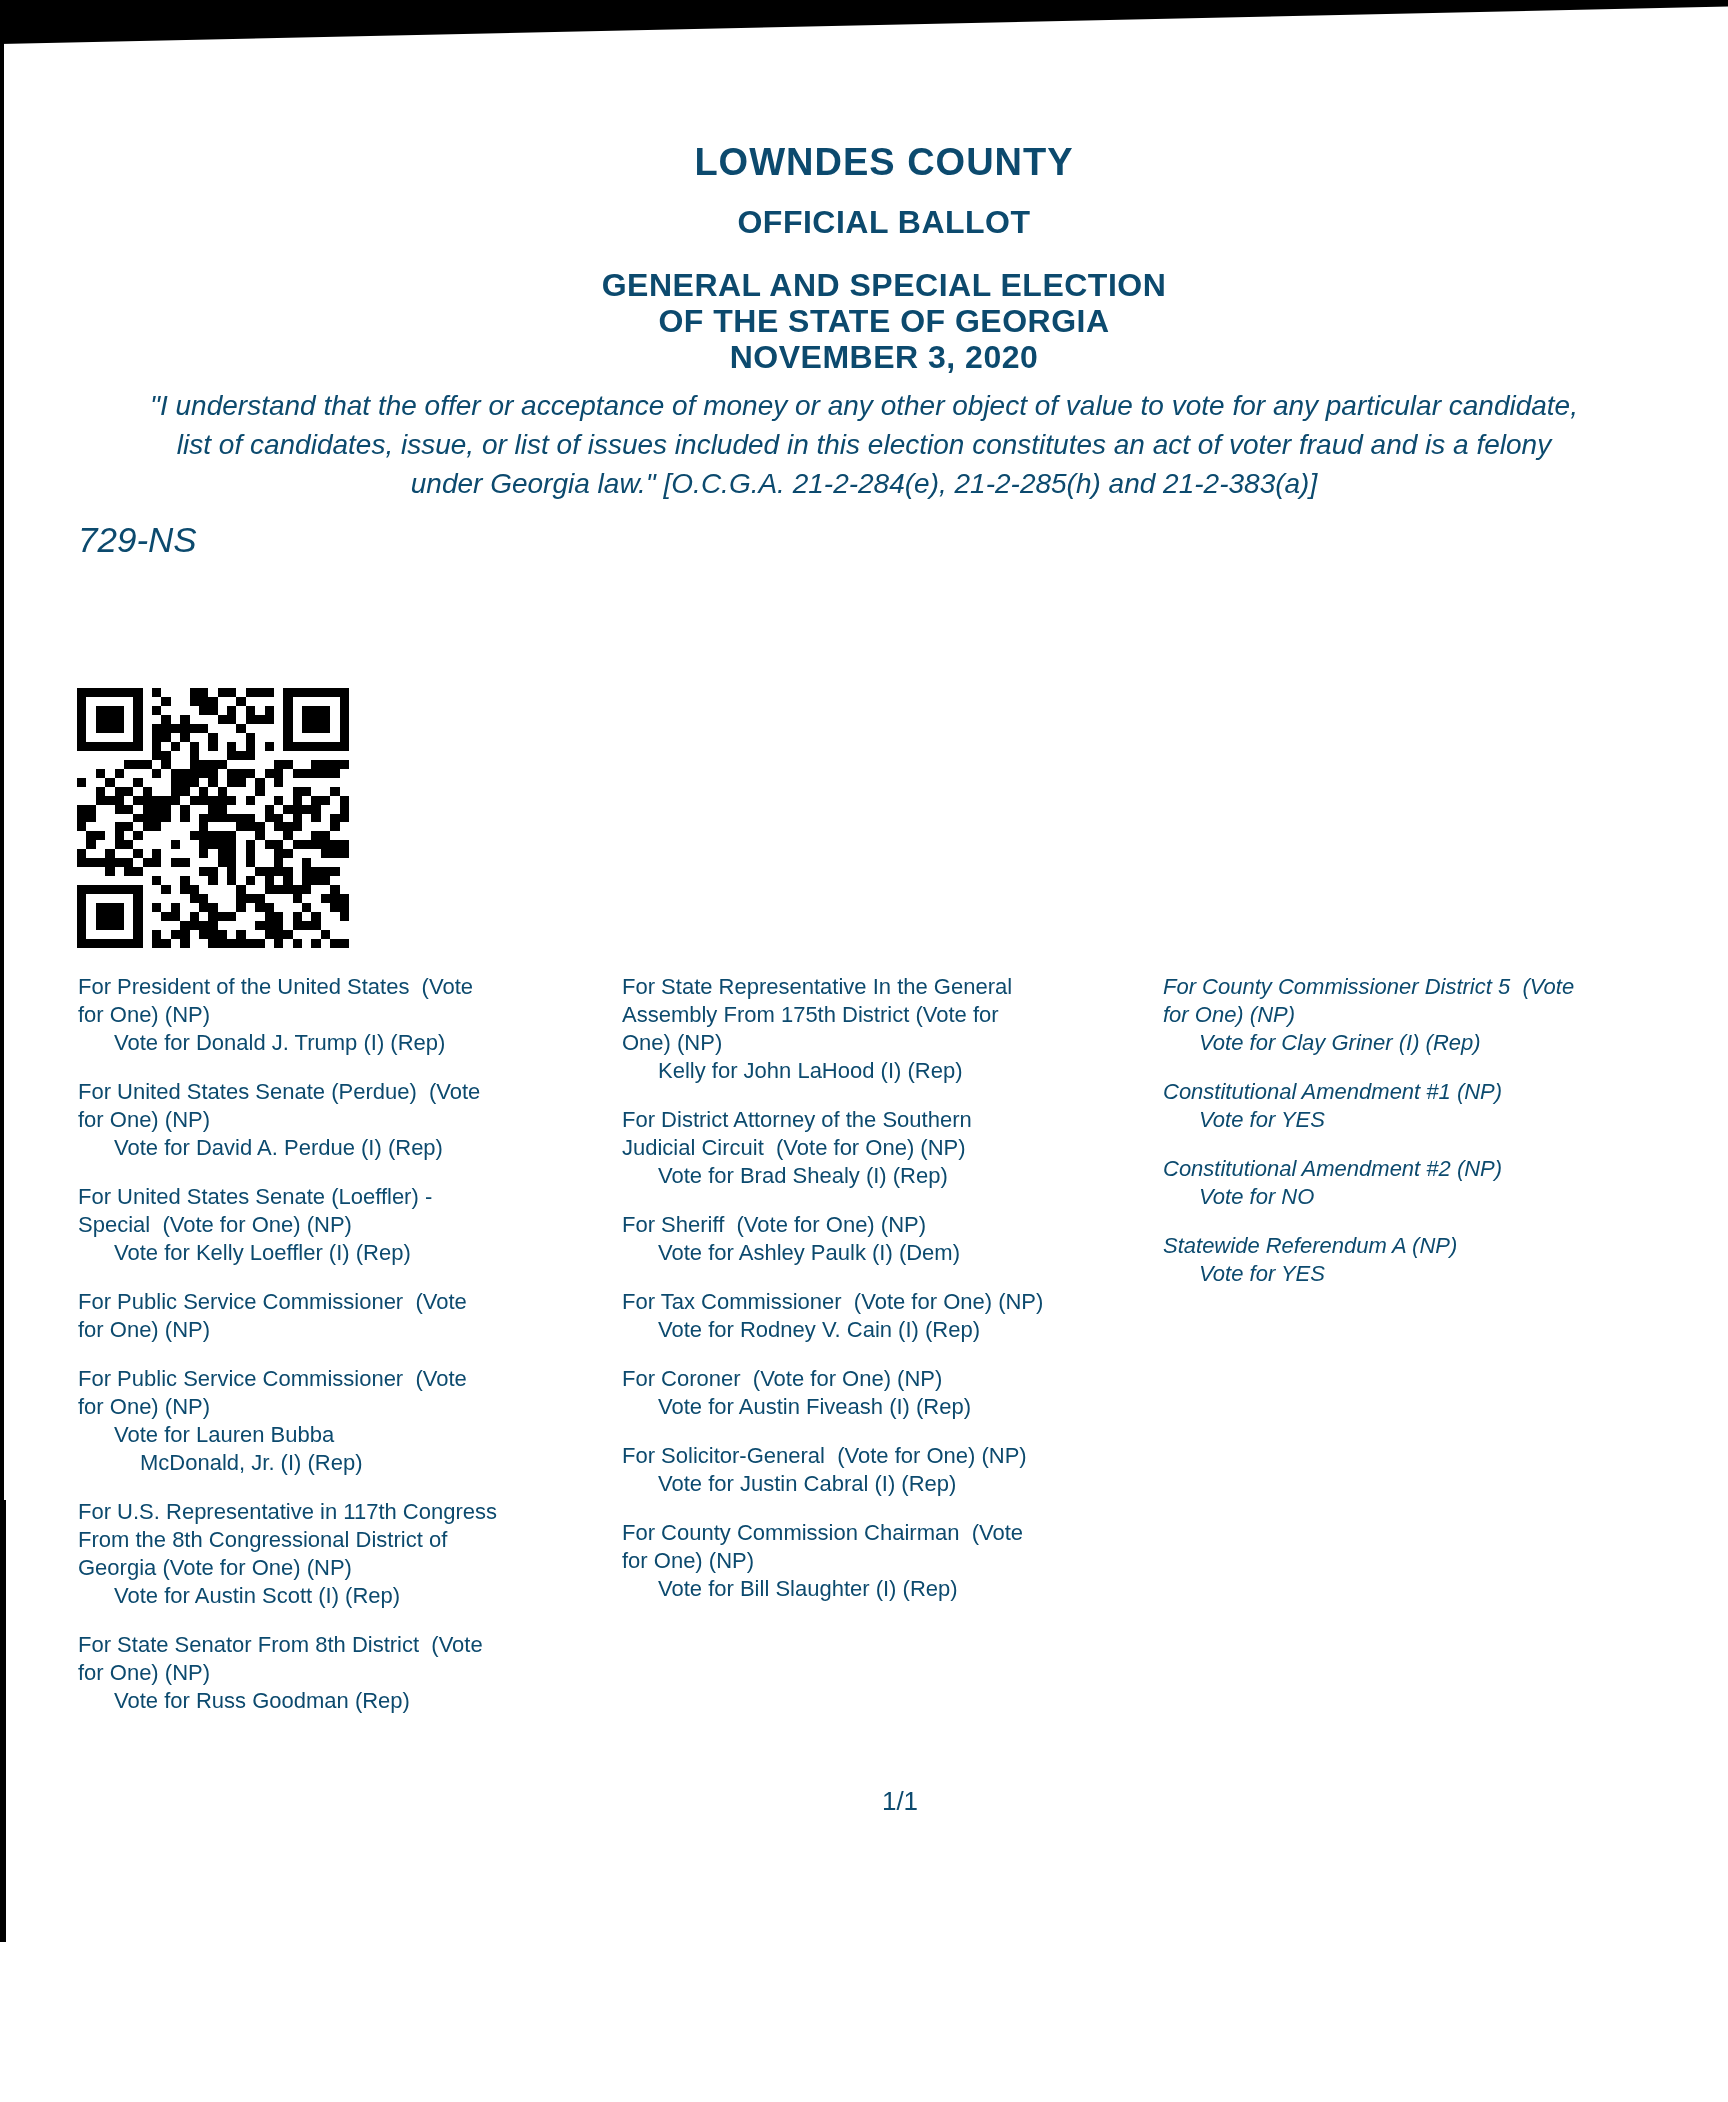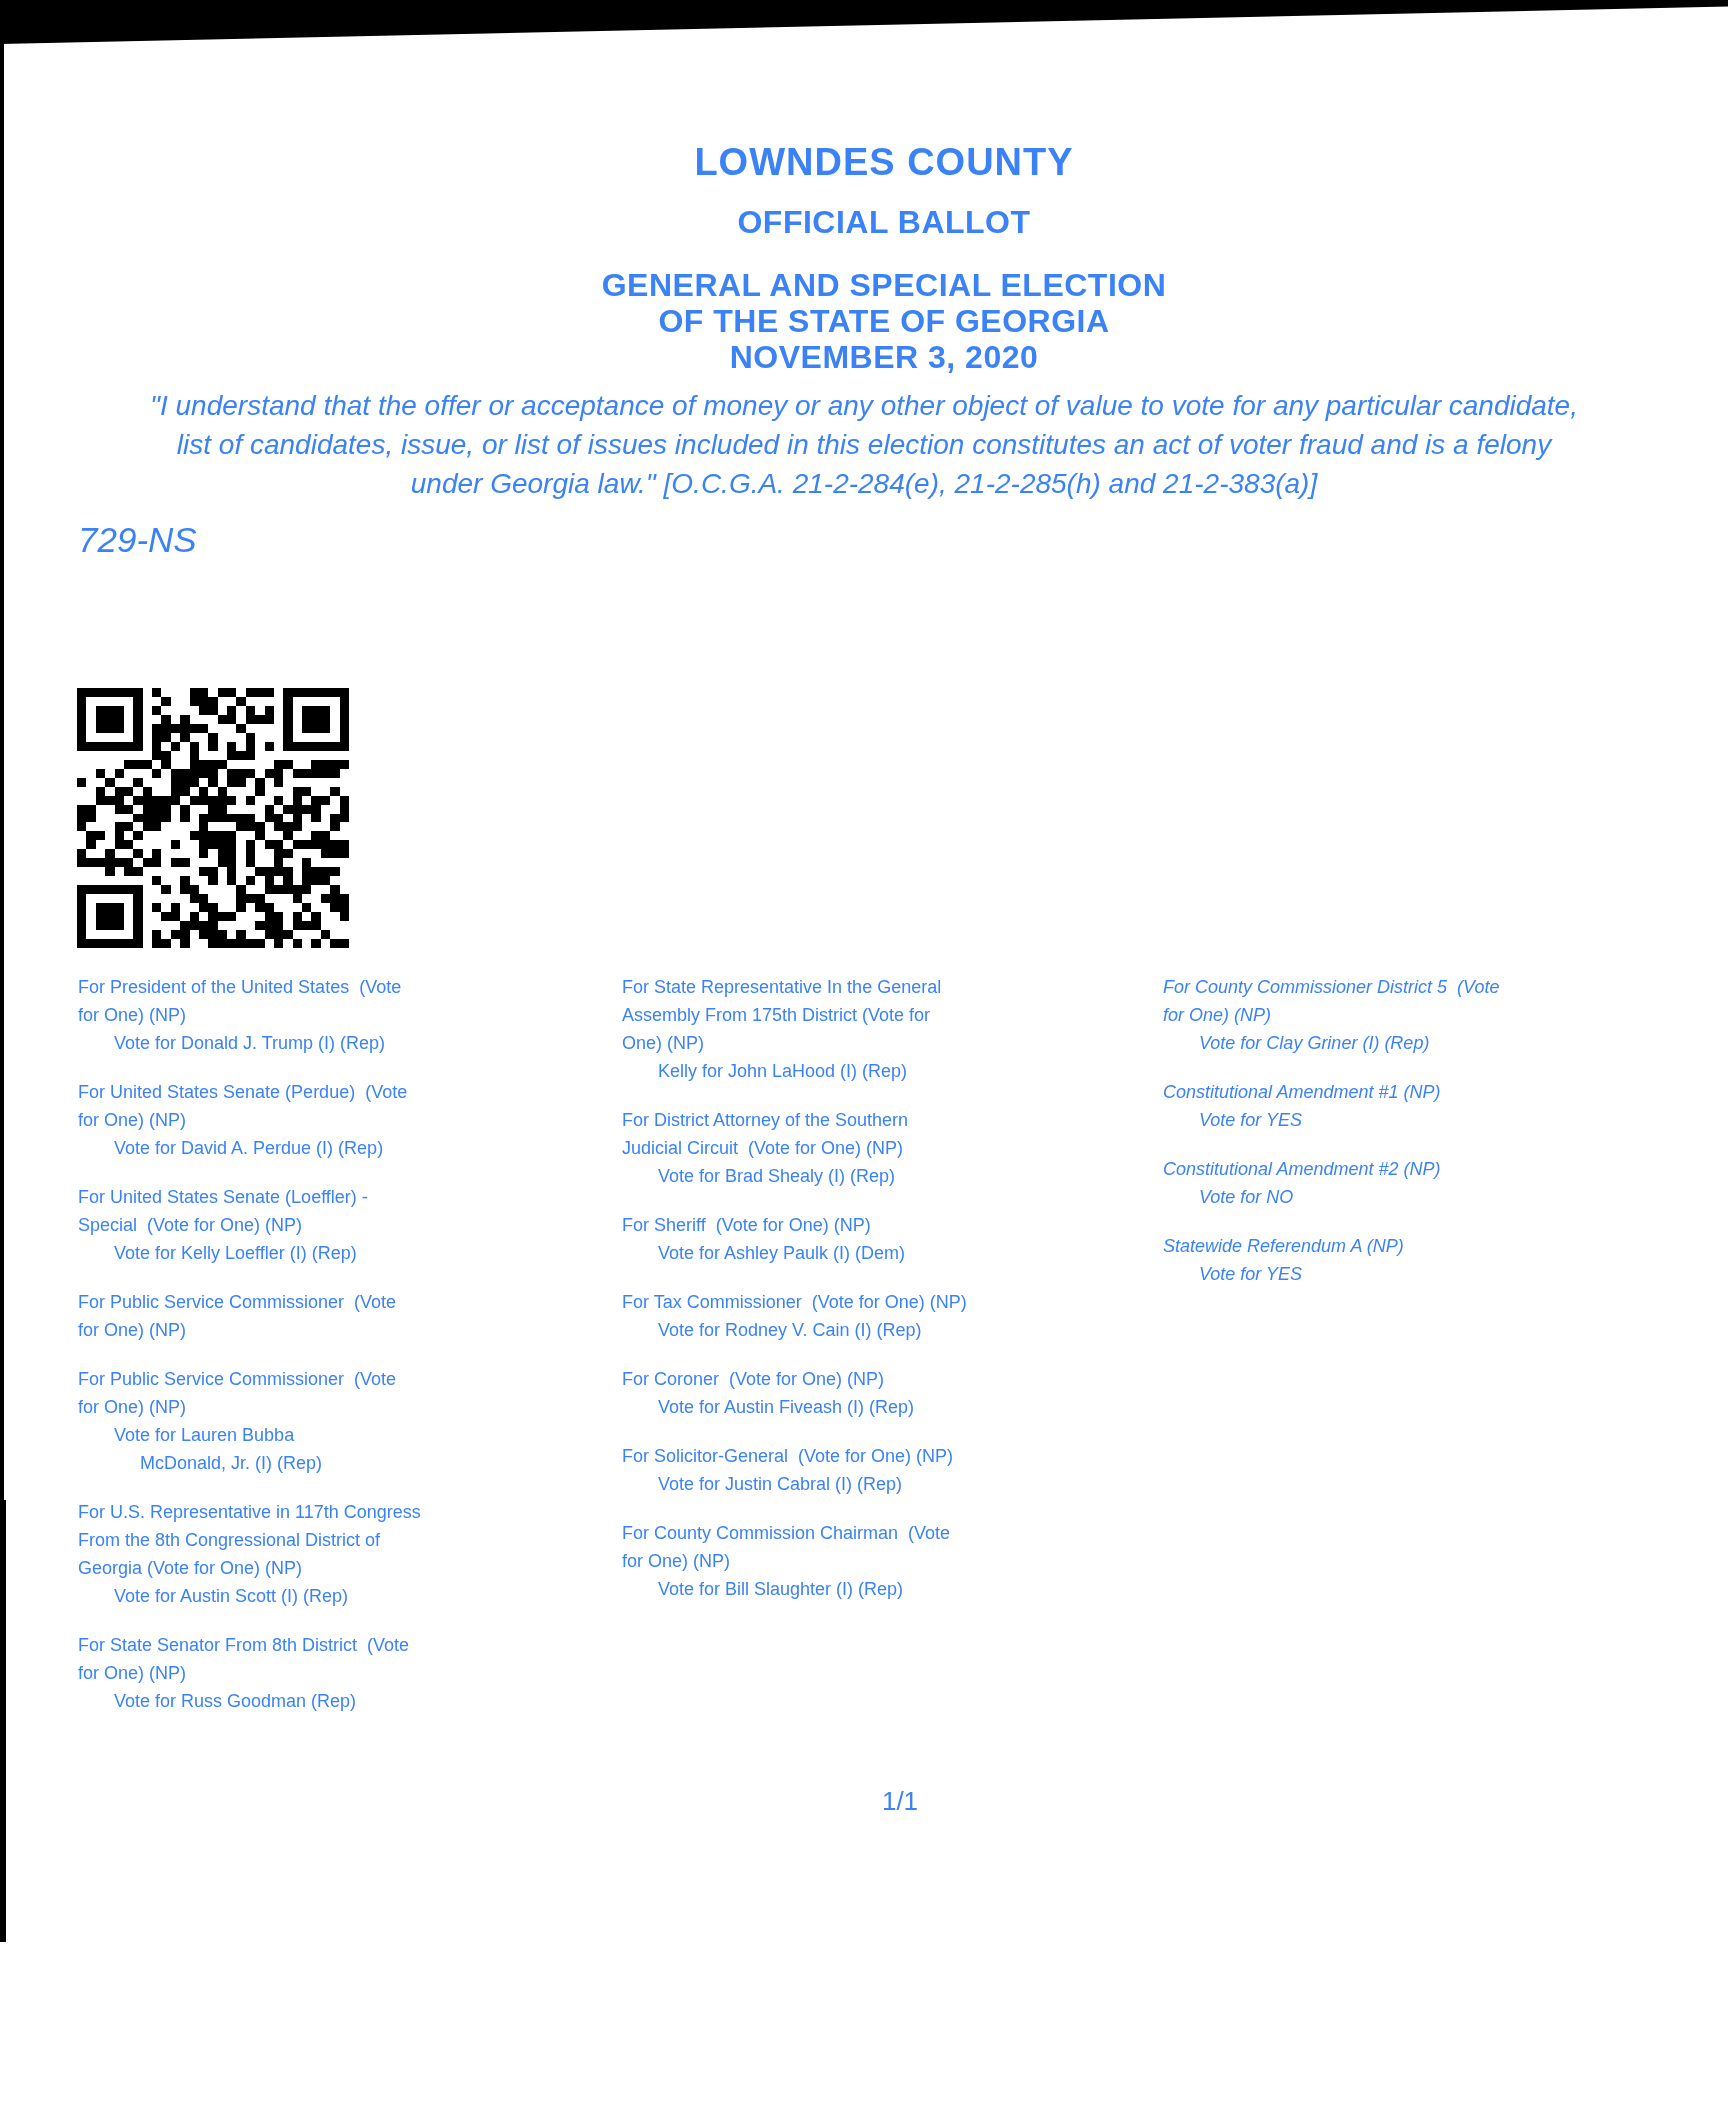--- a/index.html
+++ b/index.html
@@ -1,17 +1,17 @@
 <!DOCTYPE html>
 <html><head>
 <meta charset="utf-8">
 <style>
   html,body{margin:0;padding:0;background:#ffffff;}
   #page{position:relative;width:1728px;height:1942px;background:#ffffff;overflow:hidden;
-        font-family:"Liberation Sans","DejaVu Sans",sans-serif;color:#3b82f6;}
+        font-family:"Liberation Sans","DejaVu Sans",sans-serif;color:#0c4a6e;}
 
   
   .topbar{position:absolute;left:0;top:0;width:1728px;height:44px;background:#000;
           clip-path:polygon(0 0,100% 0,100% 15%,0 100%);}
   .bottombar{position:absolute;left:360px;top:2086px;width:1368px;height:16px;background:#000;
           clip-path:polygon(0 75%,100% 12%,100% 100%,0 100%);}
   .leftline{position:absolute;left:0;top:38px;width:4px;height:2060px;background:#000;}
   .leftline2{position:absolute;left:0;top:1500px;width:6px;height:592px;background:#000;}
 
   
@@ -29,21 +29,21 @@
   .formnum{position:absolute;left:78px;top:520px;font-size:35px;font-style:italic;}
 
   .qr{position:absolute;left:77px;top:688px;width:272px;height:260px;}
   .qr svg{width:100%;height:100%;}
 
   
   .col{position:absolute;top:973px;}
   .col0{left:78px;width:534px;}
   .col1{left:622px;width:534px;}
   .col2{left:1163px;width:565px;overflow:hidden;font-style:italic;}
-  .tline,.vline{white-space:pre;font-size:18px;line-height:28px;}
+  .tline,.vline{white-space:pre;font-size:22px;line-height:28px;}
   .vline{padding-left:36px;}
   .vcont{padding-left:62px;}
   .contest{margin-bottom:21px;}
 
   .pagenum{position:absolute;left:36px;top:1786px;width:1728px;text-align:center;font-size:26px;}
 </style>
 </head>
 <body>
 
 <div id="page">

